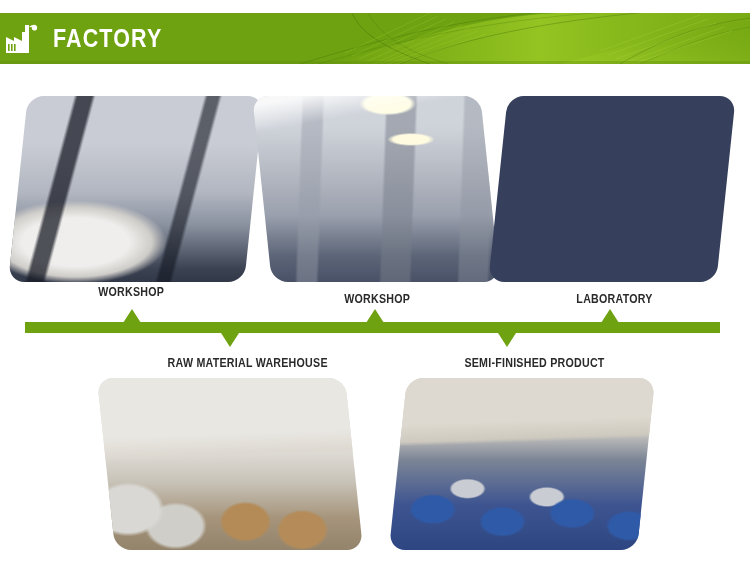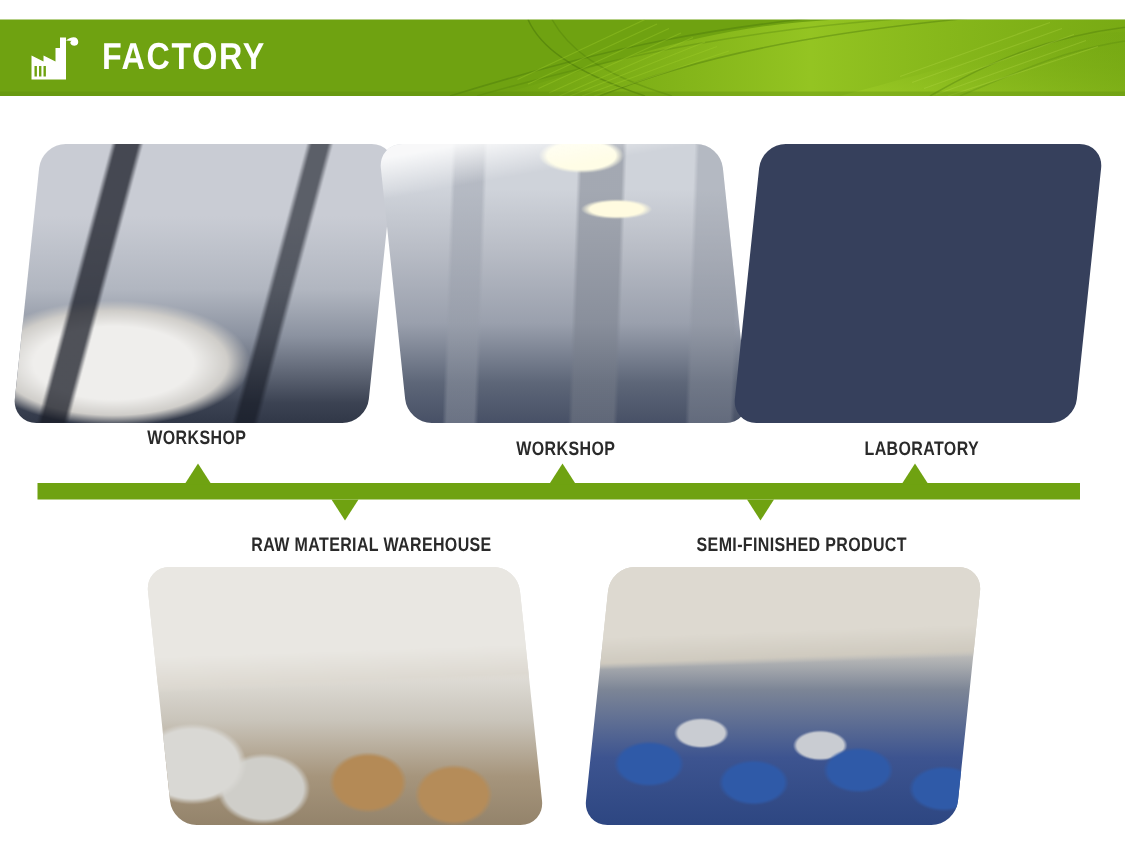--- a/index.html
+++ b/index.html
@@ -29,21 +29,21 @@
     position: absolute;
     left: 0; top: 0;
     width: 750px; height: 51px;
   }
   .header-inner {
     position: absolute;
     left: 0; top: 0;
     width: 750px; height: 51px;
     display: flex;
     align-items: center;
-    padding-left: 20px;
+    padding-left: 5px;
     box-sizing: border-box;
   }
   .factory-icon {
     width: 34px;
     height: 30px;
     display: block;
     flex: 0 0 auto;
   }
   .header-title {
     margin-left: 14px;

